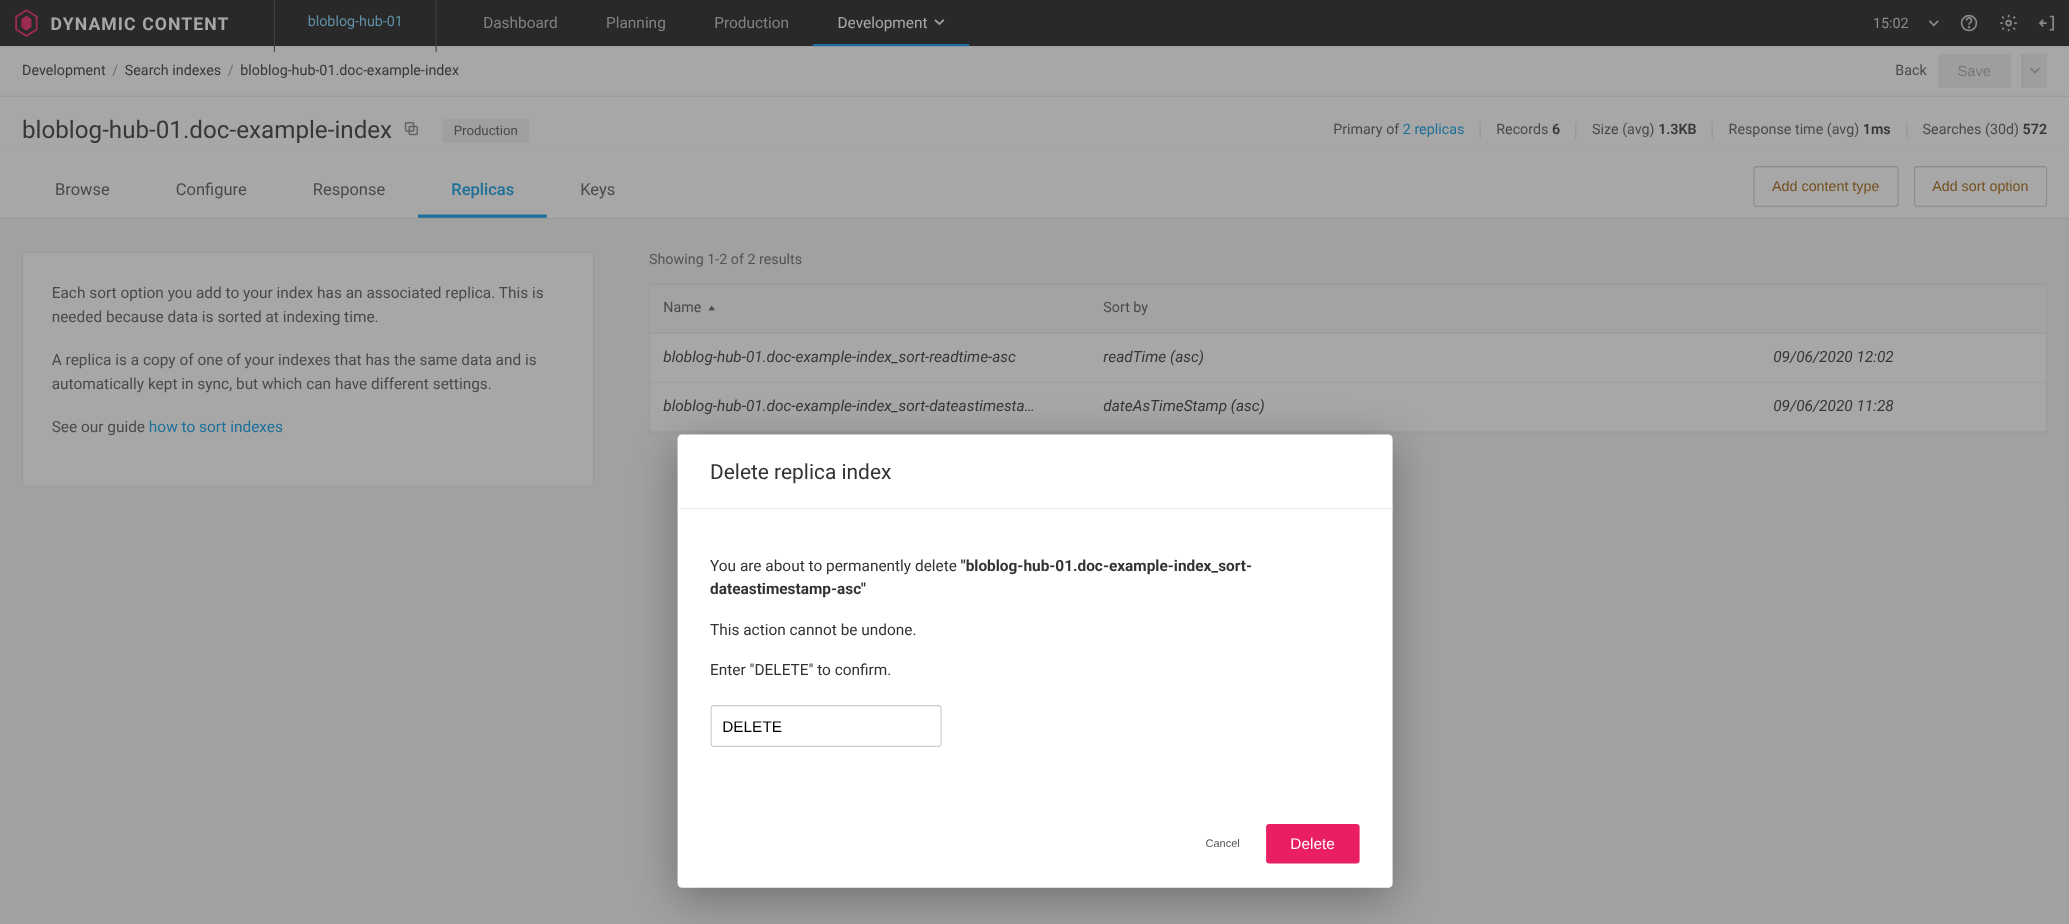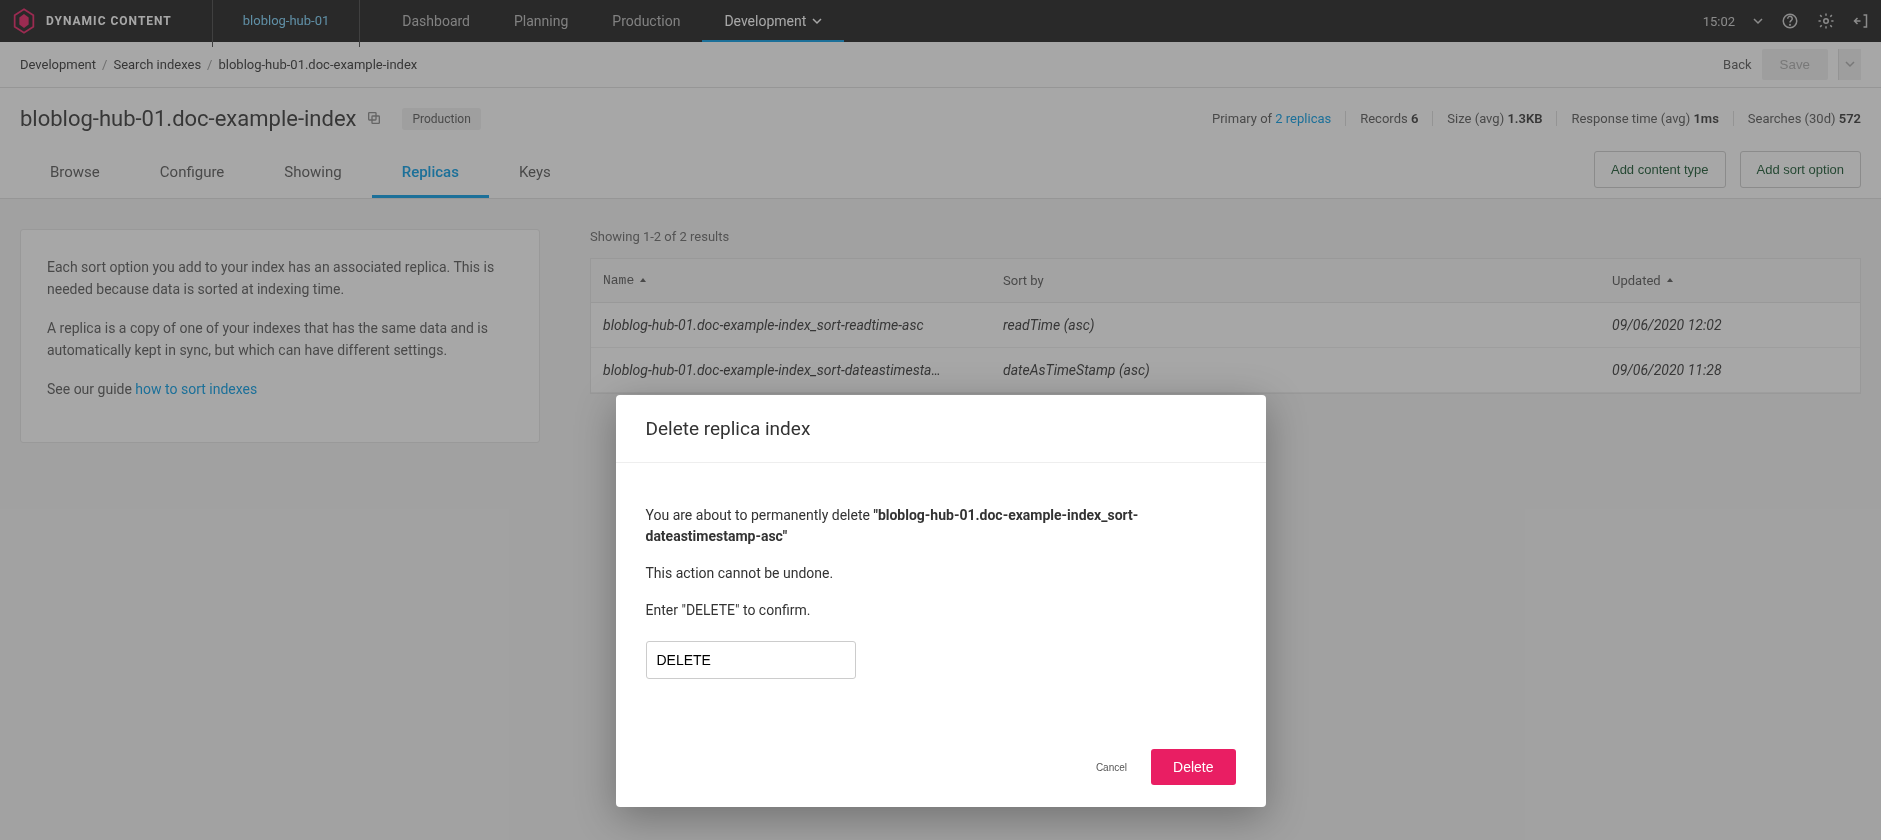--- a/index.html
+++ b/index.html
@@ -2,21 +2,21 @@
 <html><head>
 <meta charset="utf-8">
 <style>
 * { box-sizing: border-box; margin: 0; padding: 0; }
 body { font-family: -apple-system, BlinkMacSystemFont, "Segoe UI", Roboto, sans-serif; font-size: 13px; color: #333; background: #f5f5f5; width: 1881px; height: 840px; overflow: hidden; position: relative; }
 
 
 .topbar { height: 42px; background: #1a1a1a; color: #fff; display: flex; align-items: center; padding: 0 10px; }
 .logo-wrap { display: flex; align-items: center; gap: 8px; }
 .logo-icon svg { display: block; }
-.logo-text { font-weight: 700; letter-spacing: 1px; font-size: 12px; }
+.logo-text { font-weight: 700; letter-spacing: 1px; font-size: 16px; }
 .hub-label { margin-left: 40px; color: #7dd3fc; font-size: 13px; padding: 0 30px; border-left:1px solid #444; border-right:1px solid #444; line-height:42px; height:52px; display:flex; align-items:center;}
 .top-tabs { display: flex; height: 100%; margin-left: 20px; }
 .top-tab { padding: 0 22px; display: flex; align-items: center; color: #bbb; cursor: pointer; position: relative; font-size: 14px; gap:6px;}
 .top-tab.active { color: #fff; }
 .top-tab.active::after { content:""; position:absolute; bottom:0; left:0; right:0; height:2px; background:#039be5; }
 .top-right { margin-left: auto; display: flex; align-items: center; gap: 18px; color: #ccc; }
 .top-right .ico { cursor:pointer; display:flex; }
 
 
 .crumbrow { height: 46px; background: #fff; border-bottom: 1px solid #e0e0e0; display: flex; align-items: center; padding: 0 20px; }
@@ -38,34 +38,34 @@
 .stats .stat:first-child { border-left:none; padding-left:0;}
 .stats .link { color:#039be5; }
 .stats b { color:#333; font-weight:600; }
 
 
 .subrow { background:#fff; display:flex; align-items:flex-end; padding: 0 20px; border-bottom:1px solid #e0e0e0; }
 .subtabs { display:flex; margin-top:18px; }
 .subtab { padding: 14px 30px; color:#555; cursor:pointer; font-size:15px; }
 .subtab.active { color:#039be5; border-bottom:3px solid #039be5; font-weight:500;}
 .subactions { margin-left:auto; display:flex; gap:14px; padding-bottom:10px;}
-.btn-outline { background:#fff; border:1px solid #ccc; padding:10px 16px; border-radius:3px; color:#14532d; cursor:pointer; font-size:13px;}
+.btn-outline { background:#fff; border:1px solid #ccc; padding:10px 16px; border-radius:3px; color:#a16207; cursor:pointer; font-size:13px;}
 
 
 .content { display:flex; padding: 30px 20px; gap: 50px; }
 .sidecard { width: 520px; background:#fff; border:1px solid #e5e5e5; border-radius:3px; padding: 26px; font-size:14px; line-height:1.6; color:#555;}
 .sidecard p { margin-bottom:16px; }
 .sidecard .guide-link { color:#039be5; cursor:pointer; }
 
 .main { flex:1; }
 .results-count { font-size:13px; color:#666; margin-bottom:14px; }
 .table { width:100%; background:#fff; border:1px solid #e5e5e5; }
 .thead { display:flex; background:#f7f7f7; border-bottom:1px solid #e5e5e5; font-size:13px; color:#555;}
 .th { padding:14px 12px; display:flex; align-items:center; gap:4px;}
-.th.name { flex: 0 0 400px; font-family: Liberation Mono, monospace;}
+.th.name { flex: 0 0 400px;}
 .th.sortby { flex:1;}
 .th.updated { flex: 0 0 260px;}
 .trow { display:flex; border-bottom:1px solid #eee; font-size:14px; color:#333;font-style:italic;}
 .td { padding:14px 12px;}
 .td.name{flex:0 0 400px;} .td.sortby{flex:1;} .td.updated{flex:0 0 260px;}
 
 
 .overlay { position:absolute; inset:0; background:rgba(60,60,60,0.45); display:flex; align-items:flex-start; justify-content:center; }
 .modal { background:#fff; width:650px; margin-top:395px; border-radius:4px; box-shadow:0 10px 40px rgba(0,0,0,.3); }
 .modal-head { padding:22px 30px; border-bottom:1px solid #eee; font-size:19px; color:#333;}
@@ -164,21 +164,21 @@
     <span class="stat"><span>Size (avg) </span><b>1.3KB</b></span>
     <span class="stat"><span>Response time (avg) </span><b>1ms</b></span>
     <span class="stat"><span>Searches (30d) </span><b>572</b></span>
   </div>
 </div>
 
 <div class="subrow">
   <div class="subtabs">
     <div class="subtab">Browse</div>
     <div class="subtab">Configure</div>
-    <div class="subtab">Showing</div>
+    <div class="subtab">Response</div>
     <div class="subtab active">Replicas</div>
     <div class="subtab">Keys</div>
   </div>
   <div class="subactions">
     <button class="btn-outline">Add content type</button>
     <button class="btn-outline">Add sort option</button>
   </div>
 </div>
 
 <div class="content">
@@ -193,28 +193,20 @@
       <div class="thead">
         <div class="th name">
             <span>Name</span>
             <span class="sort-ico">
               <svg width="10" height="10" viewBox="0 0 10 10">
                 <path d="M5 2l3 4H2z" fill="#555"></path>
               </svg>
             </span>
           </div>
         <div class="th sortby">Sort by</div>
-        <div class="th updated">
-            <span>Updated</span>
-            <span class="sort-ico">
-              <svg width="10" height="10" viewBox="0 0 10 10">
-                <path d="M5 2l3 4H2z" fill="#555"></path>
-              </svg>
-            </span>
-          </div>
       </div>
       <div class="trow">
         <div class="td name">bloblog-hub-01.doc-example-index_sort-readtime-asc</div>
         <div class="td sortby">readTime (asc)</div>
         <div class="td updated">09/06/2020 12:02</div>
       </div>
       <div class="trow">
         <div class="td name">bloblog-hub-01.doc-example-index_sort-dateastimesta…</div>
         <div class="td sortby">dateAsTimeStamp (asc)</div>
         <div class="td updated">09/06/2020 11:28</div>

